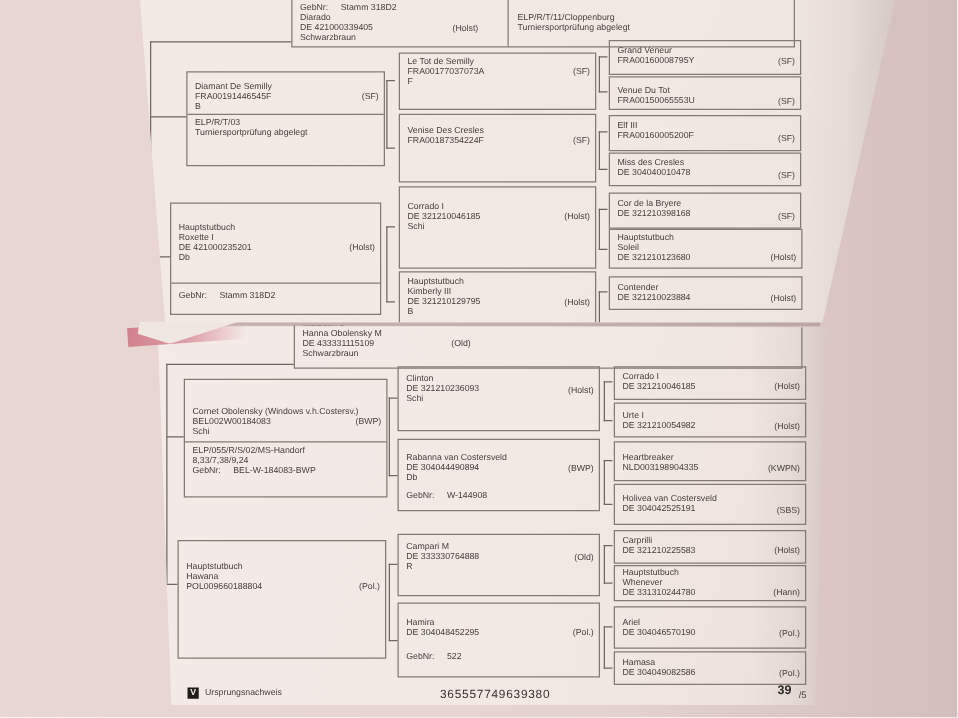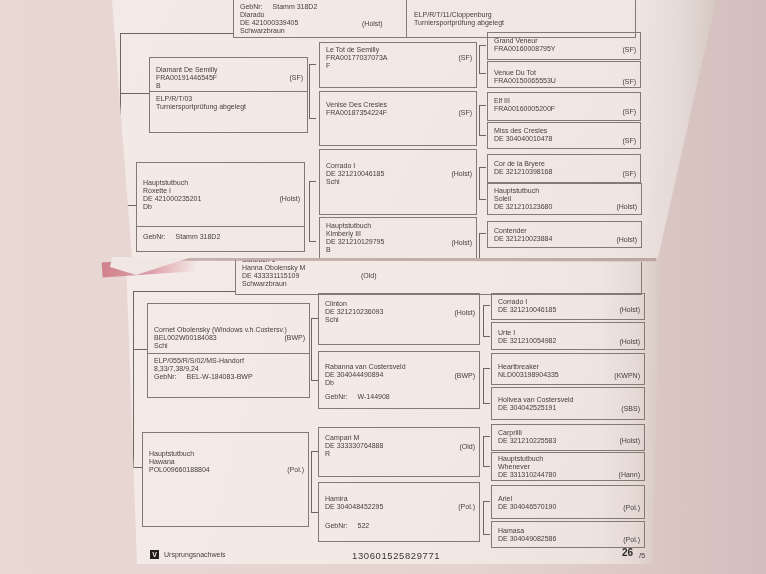--- a/index.html
+++ b/index.html
@@ -178,22 +178,22 @@
     <div class="hline" style="left:133px;top:467px;width:9px;"></div>
     <div class="brk" style="left:311px;top:318px;height:61px;"></div>
     <div class="brk" style="left:311px;top:451px;height:60px;"></div>
     <div class="brk" style="left:483px;top:305px;height:30px;"></div>
     <div class="brk" style="left:483px;top:368px;height:34px;"></div>
     <div class="brk" style="left:483px;top:436px;height:29px;"></div>
     <div class="brk" style="left:483px;top:501px;height:32px;"></div>
 
     <div id="footer-vbox">V</div>
     <div id="footer-label">Ursprungsnachweis</div>
-    <div id="footer-number">130601525829771</div>
-    <div id="footer-page">26</div>
+    <div id="footer-number">365557749639380</div>
+    <div id="footer-page">39</div>
     <div id="footer-page-total">/5</div>
   </div>
 
   <div class="gap-shadow"></div>
   <div id="red-edge"></div>
   <div id="corner-flap"></div>
 
   <div class="sheet" id="sheet-top">
     <div class="edge-shade-t"></div>
 

